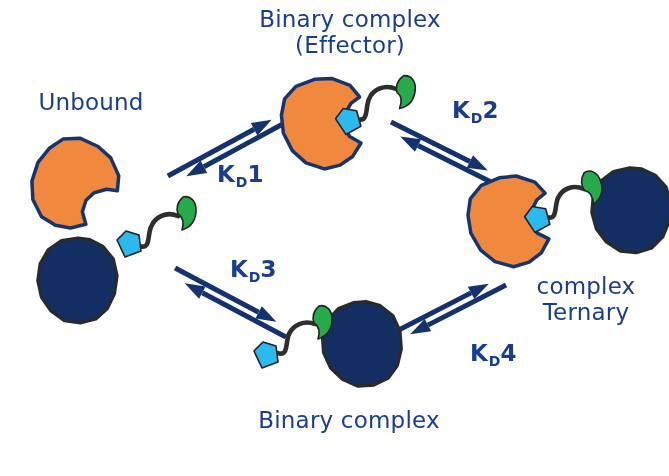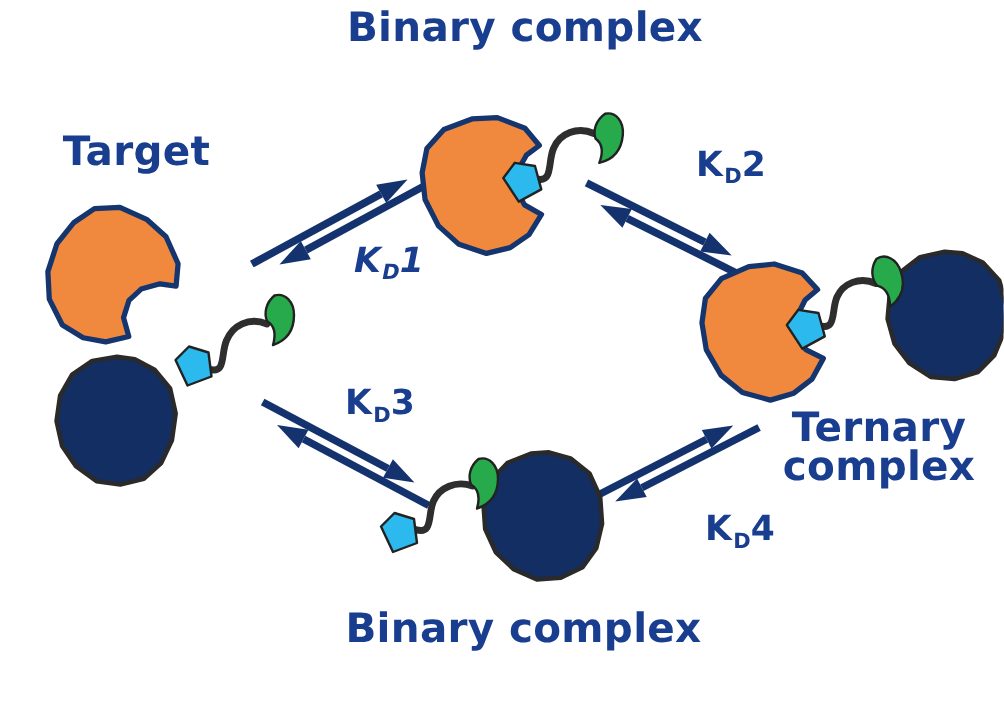--- a/index.html
+++ b/index.html
@@ -1,20 +1,20 @@
 <!DOCTYPE html>
 <html><head>
 <meta charset="utf-8">
 <style>
   html,body{margin:0;padding:0;}
   body{width:669px;height:476px;position:relative;background:#ffffff;overflow:hidden;
        font-family:"DejaVu Sans","Liberation Sans",sans-serif;}
   .stage{position:absolute;left:0;top:0;width:669px;height:476px;}
   svg.diagram{position:absolute;left:0;top:0;}
-  .lbl{position:absolute;text-align:center;font-weight:700;font-size:27px;line-height:26px;
+  .lbl{position:absolute;text-align:center;font-weight:400;font-size:23px;line-height:26px;
        color:#1A3E8F;letter-spacing:0.2px;}
   .kd{position:absolute;font-weight:700;font-size:23px;color:#1A3E8F;}
   .kd .sub{font-size:14px;position:relative;top:5px;left:1px;font-weight:700;}
   .kd .num{margin-left:1px;}
   .blob-effector{stroke:#15356F;stroke-width:3.5;stroke-linejoin:round;}
   .blob-target{stroke:#2A2A2A;stroke-width:3;stroke-linejoin:round;}
   .warhead{stroke:#222222;stroke-width:1.6;stroke-linejoin:round;}
   .linker{fill:none;stroke-width:4.6;stroke-linecap:round;stroke-linejoin:round;}
 </style>
 </head>
@@ -81,37 +81,38 @@
       <path class="linker" d="M 546 217 C 558 221 554 207 558 198 C 562 189 573 184 584 189" stroke="#2E2E2E"></path>
       <use href="#blob-target" class="blob-target" transform="translate(630,211) rotate(5)" fill="#132E63"></use>
       <use href="#blob-effector" class="blob-effector" transform="translate(509,223) rotate(-6)" fill="#F0893E"></use>
       <use href="#warhead-cyan-shape" class="warhead" transform="translate(537,219) rotate(-8)" fill="#2CB9EE"></use>
       <use href="#warhead-green-shape" class="warhead" transform="translate(592,187) rotate(-18)" fill="#27AA4C"></use>
     </g>
   </svg>
 
   <div class="lbl" style="left:230px;top:6px;width:240px;">
     <div>Binary complex</div>
+    <div>(Effector)</div>
   </div>
 
-  <div class="lbl" style="left:28px;top:89px;width:126px;">Target</div>
+  <div class="lbl" style="left:28px;top:89px;width:126px;">Unbound</div>
 
   <div class="lbl" style="left:512px;top:273px;width:148px;">
+    <div>complex</div>
     <div>Ternary</div>
-    <div>complex</div>
   </div>
 
   <div class="lbl" style="left:229px;top:407px;width:240px;">
     <div>Binary complex</div>
   </div>
 
-  <div class="kd" style="left:236px;top:161px;font-style:italic;">
+  <div class="kd" style="left:217px;top:161px;">
     <span>K</span><span class="sub">D</span><span class="num">1</span>
   </div>
-  <div class="kd" style="left:464px;top:97px;">
+  <div class="kd" style="left:452px;top:97px;">
     <span>K</span><span class="sub">D</span><span class="num">2</span>
   </div>
   <div class="kd" style="left:230px;top:256px;">
     <span>K</span><span class="sub">D</span><span class="num">3</span>
   </div>
   <div class="kd" style="left:452px;top:340px;margin-left:18px;">
     <span>K</span><span class="sub">D</span><span class="num">4</span>
   </div>
 
 </div>

